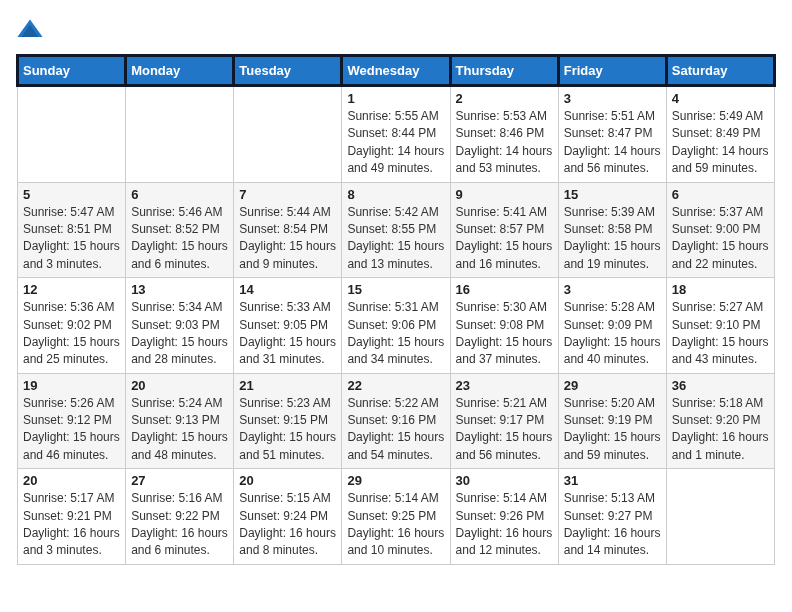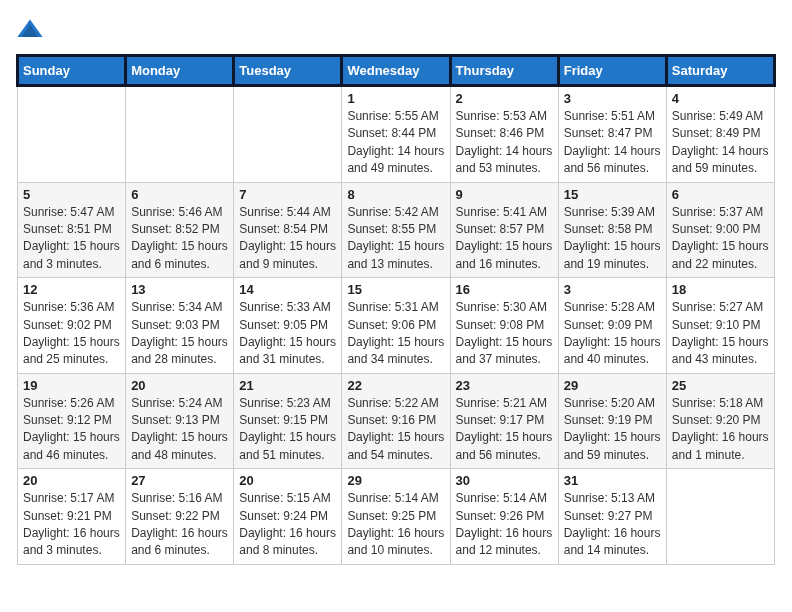--- a/index.html
+++ b/index.html
@@ -225,21 +225,21 @@
         </td>
         <td>
           <div class="day-number">23</div>
           <div class="day-info">Sunrise: 5:21 AM<br>Sunset: 9:17 PM<br>Daylight: 15 hours<br>and 56 minutes.</div>
         </td>
         <td>
           <div class="day-number">29</div>
           <div class="day-info">Sunrise: 5:20 AM<br>Sunset: 9:19 PM<br>Daylight: 15 hours<br>and 59 minutes.</div>
         </td>
         <td>
-          <div class="day-number">25</div>
+          <div class="day-number">36</div>
           <div class="day-info">Sunrise: 5:18 AM<br>Sunset: 9:20 PM<br>Daylight: 16 hours<br>and 1 minute.</div>
         </td>
       </tr>
       <tr>
         <td>
           <div class="day-number">20</div>
           <div class="day-info">Sunrise: 5:17 AM<br>Sunset: 9:21 PM<br>Daylight: 16 hours<br>and 3 minutes.</div>
         </td>
         <td>
           <div class="day-number">27</div>

